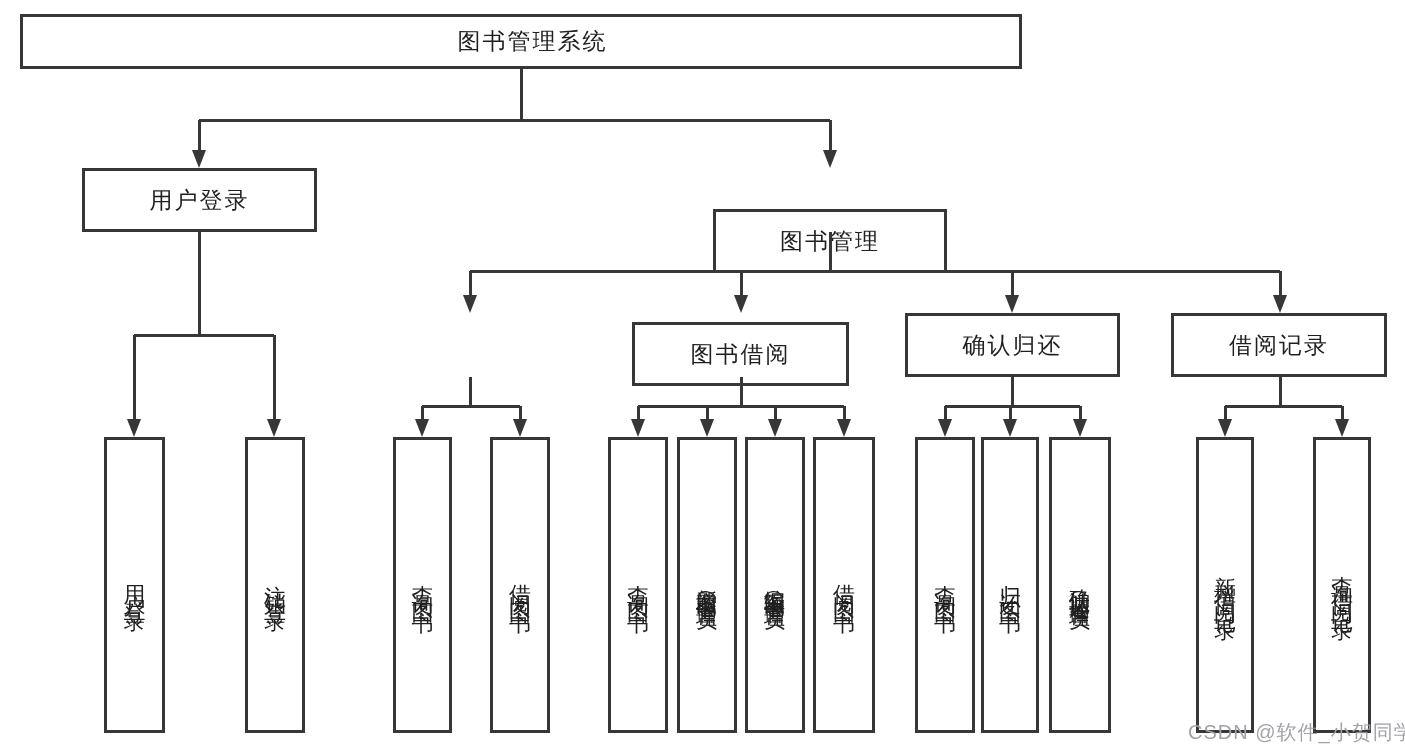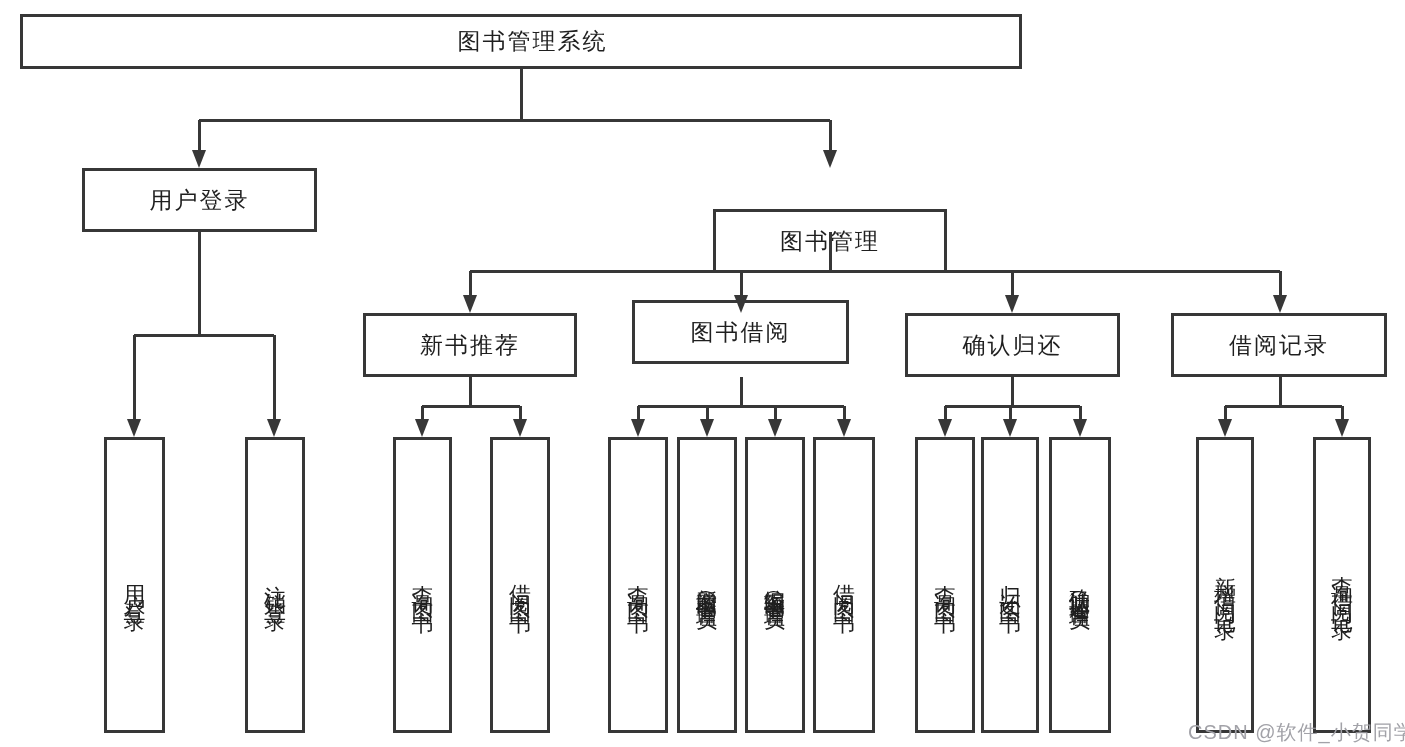--- a/index.html
+++ b/index.html
@@ -39,22 +39,21 @@
 </head>
 <body>
 
 <div id="canvas">
 
   <div class="node" style="left:20px;top:14px;width:1002px;height:55px;padding-left:23px;">图书管理系统</div>
 
   <div class="node" style="left:82px;top:168px;width:235px;height:64px;">用户登录</div>
   <div class="node" style="left:713px;top:168px;width:234px;height:64px;margin-top:41px;">图书管理</div>
 
-  <div class="node" style="left:363px;top:313px;width:214px;height:64px;">新书推荐</div>
-  <div class="node" style="left:632px;top:300px;width:217px;height:64px;font-family:Liberation Serif, serif;">图书借阅</div>
+  <div class="node" style="left:632px;top:322px;width:217px;height:64px;font-family:Liberation Serif, serif;">图书借阅</div>
   <div class="node" style="left:905px;top:313px;width:215px;height:64px;">确认归还</div>
   <div class="node" style="left:1171px;top:313px;width:216px;height:64px;">借阅记录</div>
 
   <div class="node leaf" style="left:104px;top:437px;width:61px;height:296px;">
     <span>用户登录</span>
     </div>
   <div class="node leaf" style="left:245px;top:437px;width:60px;height:296px;">
     <span>注销登录</span>
     </div>
 

